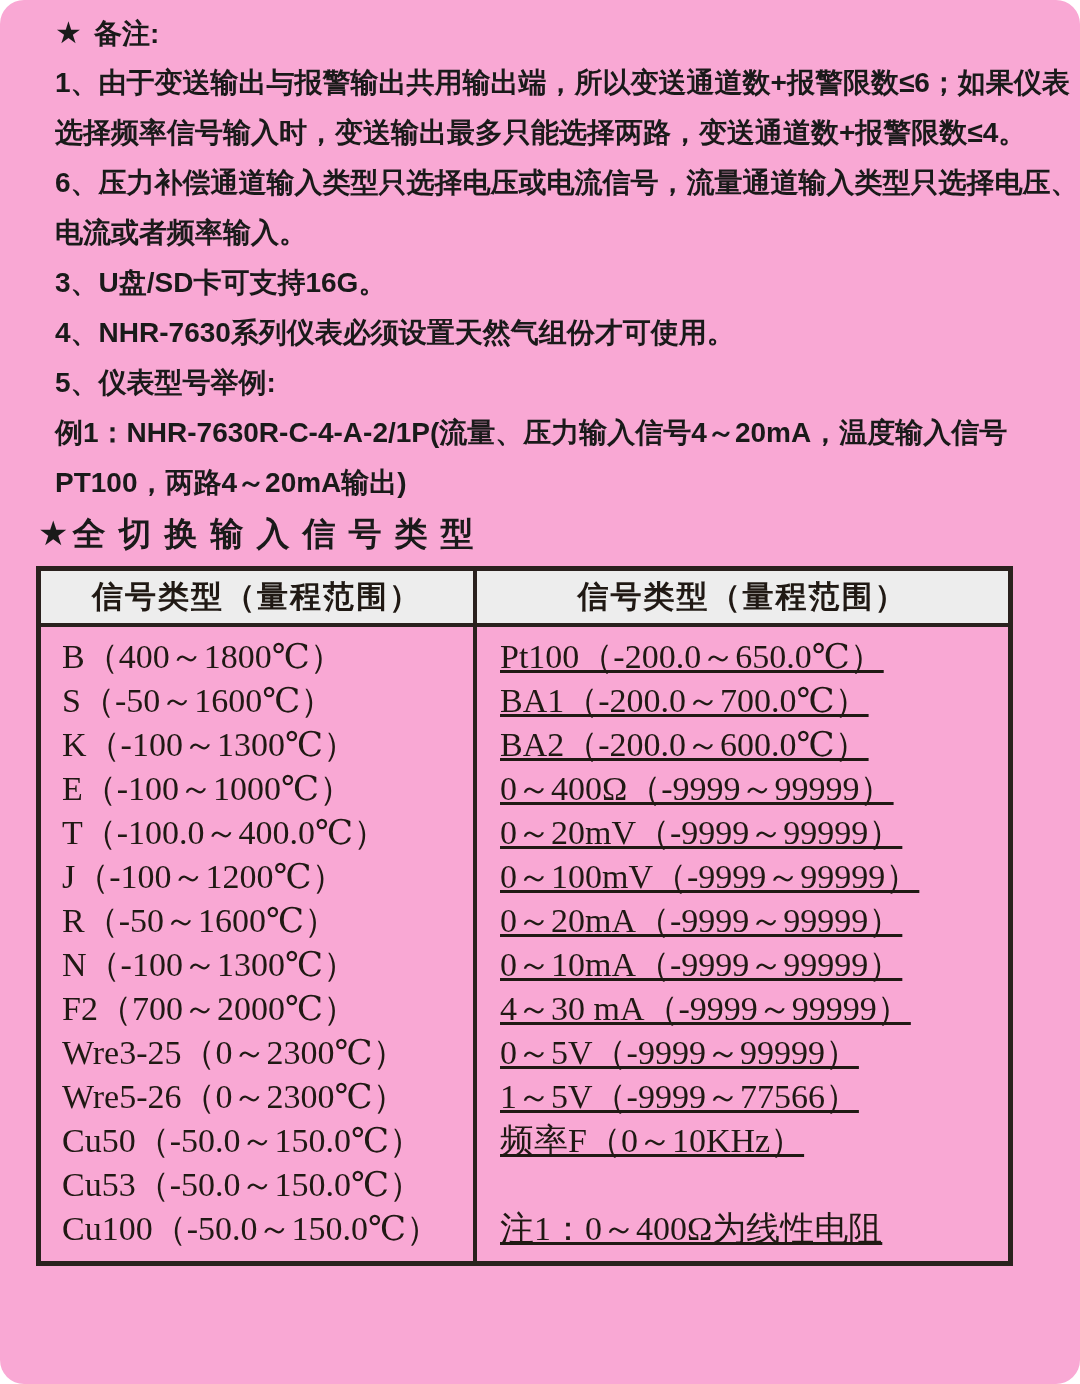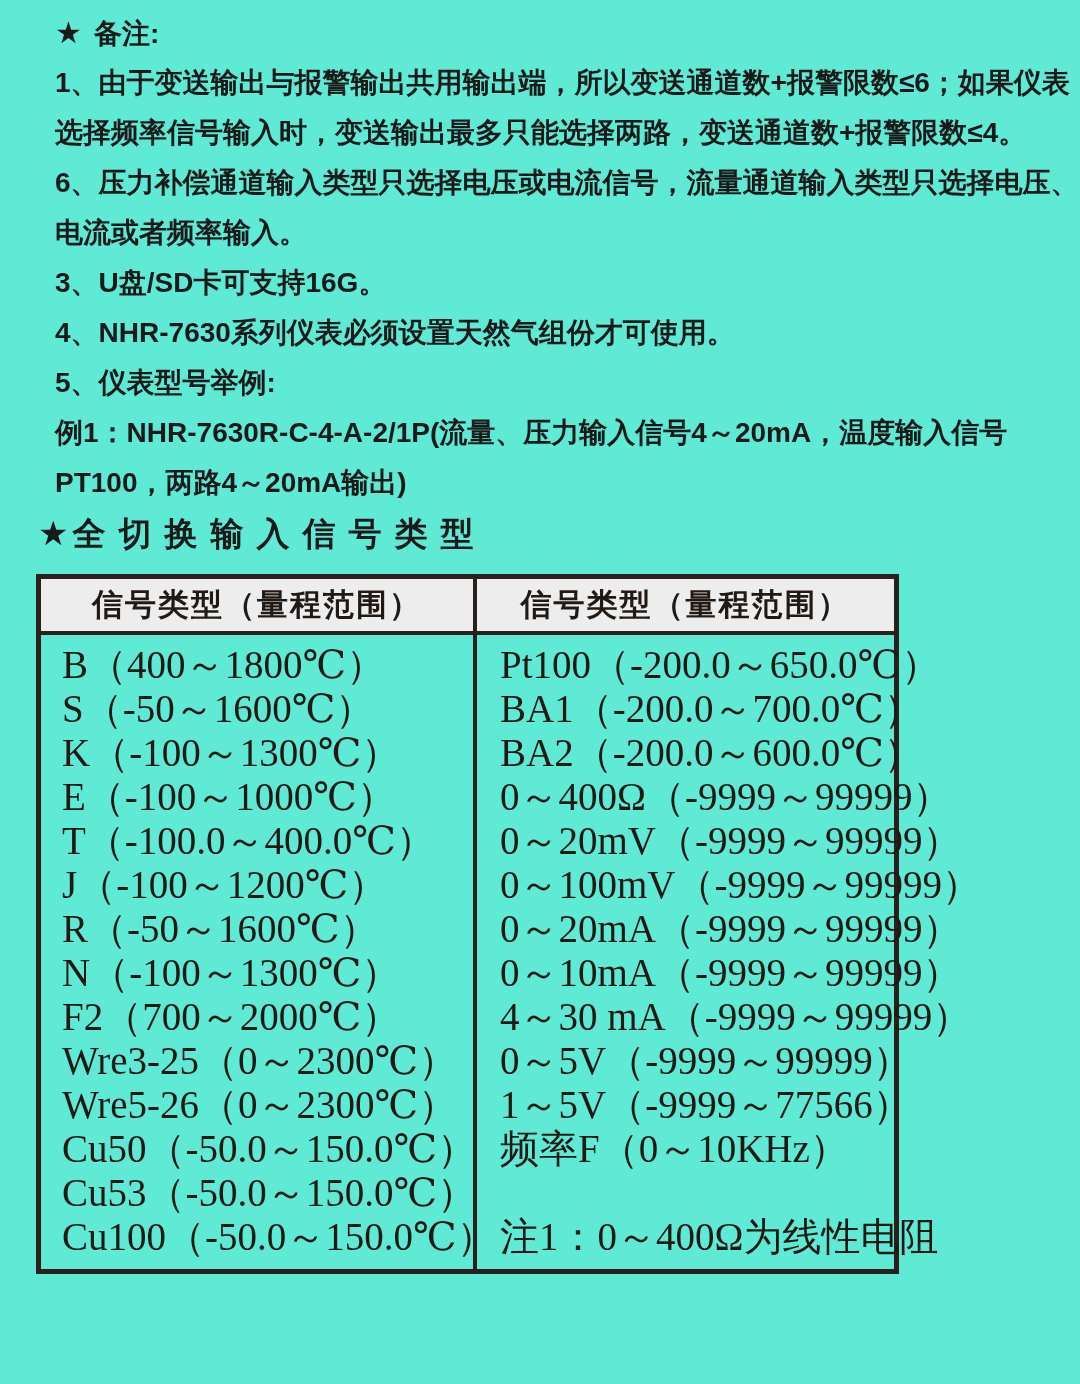--- a/index.html
+++ b/index.html
@@ -3,21 +3,21 @@
 <meta charset="utf-8">
 <style>
   html,body{margin:0;padding:0;}
   body{
     width:1080px;height:1384px;
     background:#ffffff;
     color:#1a1a1a;
     font-family:"Liberation Sans","DejaVu Sans",sans-serif;
     overflow:hidden;
   }
-  .page{position:relative;width:1080px;height:1384px;background:#5eead4;}
+  .page{position:relative;width:1080px;height:1384px;background:#f9a8d4;border-radius:24px;}
 
   
   .notes{
     padding:8px 0 0 55px;
     font-size:28px;
     font-weight:600;
     letter-spacing:0px;
   }
   .line{
     height:50px;
@@ -27,22 +27,22 @@
   .title-line .star{margin-right:12px;font-size:30px;}
   .section-line{
     margin-left:-17px;
     font-size:33px;
     letter-spacing:13px;
   }
   .section-line .star{margin-right:4px;letter-spacing:0;font-size:34px;}
 
   
   table.sig-table{
-    margin:16px 0 0 36px;
-    width:863px;
+    margin:8px 0 0 36px;
+    width:977px;
     border-collapse:collapse;
     table-layout:fixed;
     border:5px solid #2a211e;
     font-family:"Liberation Serif","DejaVu Serif",serif;
     color:#201914;
   }
   table.sig-table th{
     height:52px;
     background:#ededed;
     border-bottom:4px solid #2a211e;
@@ -54,24 +54,24 @@
     padding:0;
   }
   table.sig-table th.col-left,
   table.sig-table td.col-left{
     width:432px;
     border-right:4px solid #2a211e;
   }
   table.sig-table td{
     vertical-align:top;
     padding:8px 0 10px 0;
-    font-size:39px;
+    font-size:34px;
   }
   table.sig-table td.col-left{padding-left:21px;}
-  table.sig-table td.col-right{padding-left:23px;}
+  table.sig-table td.col-right{padding-left:23px;text-decoration:underline;}
   .cell-line{
     height:44px;
     line-height:44px;
     white-space:nowrap;
   }
 </style>
 </head>
 <body>
 
 <div class="page">

